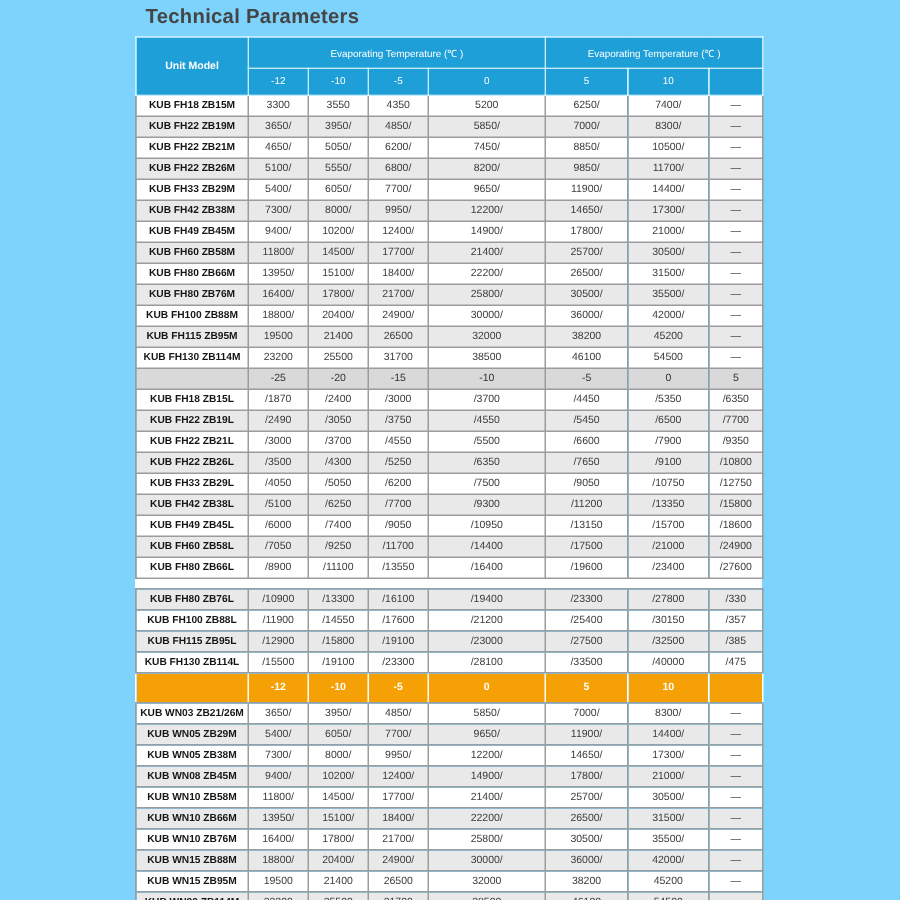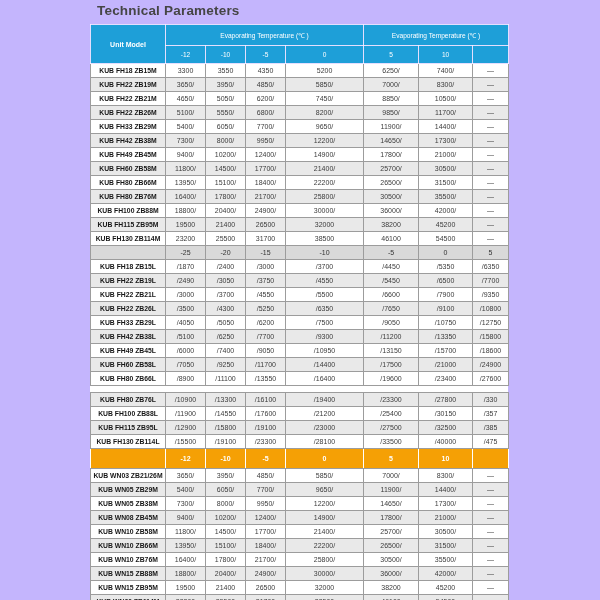--- a/index.html
+++ b/index.html
@@ -1,16 +1,16 @@
 <!DOCTYPE html>
 <html style="--blue: #1E9FD8; --orange: #F5A005; --shade: #E9E9E9; --sepgray: #D9D9D9;"><head>
 <meta charset="utf-8">
 <style>
   html,body{margin:0;padding:0;background:#fff;}
-  .page{position:relative;width:600px;height:600px;background:#c4b5fd;overflow:hidden;
+  .page{position:relative;width:600px;height:600px;background:#7dd3fc;overflow:hidden;
         font-family:"Liberation Sans",sans-serif;}
   .title{position:absolute;left:97px;top:3px;font-size:13.5px;font-weight:600;
          color:#454545;letter-spacing:.2px;}
   .tbl-wrap{position:absolute;left:90px;top:24px;width:418px;}
   table.ptable{border-collapse:collapse;table-layout:fixed;width:418px;}
   .ptable td,.ptable th{padding:0;margin:0;overflow:hidden;white-space:nowrap;}
   
   .ptable thead th{background:var(--blue,#1E9FD8);color:#fff;
       border:1px solid rgba(255,255,255,.55);text-align:center;vertical-align:middle;}
   .model-h{font-size:7px;font-weight:700;}

